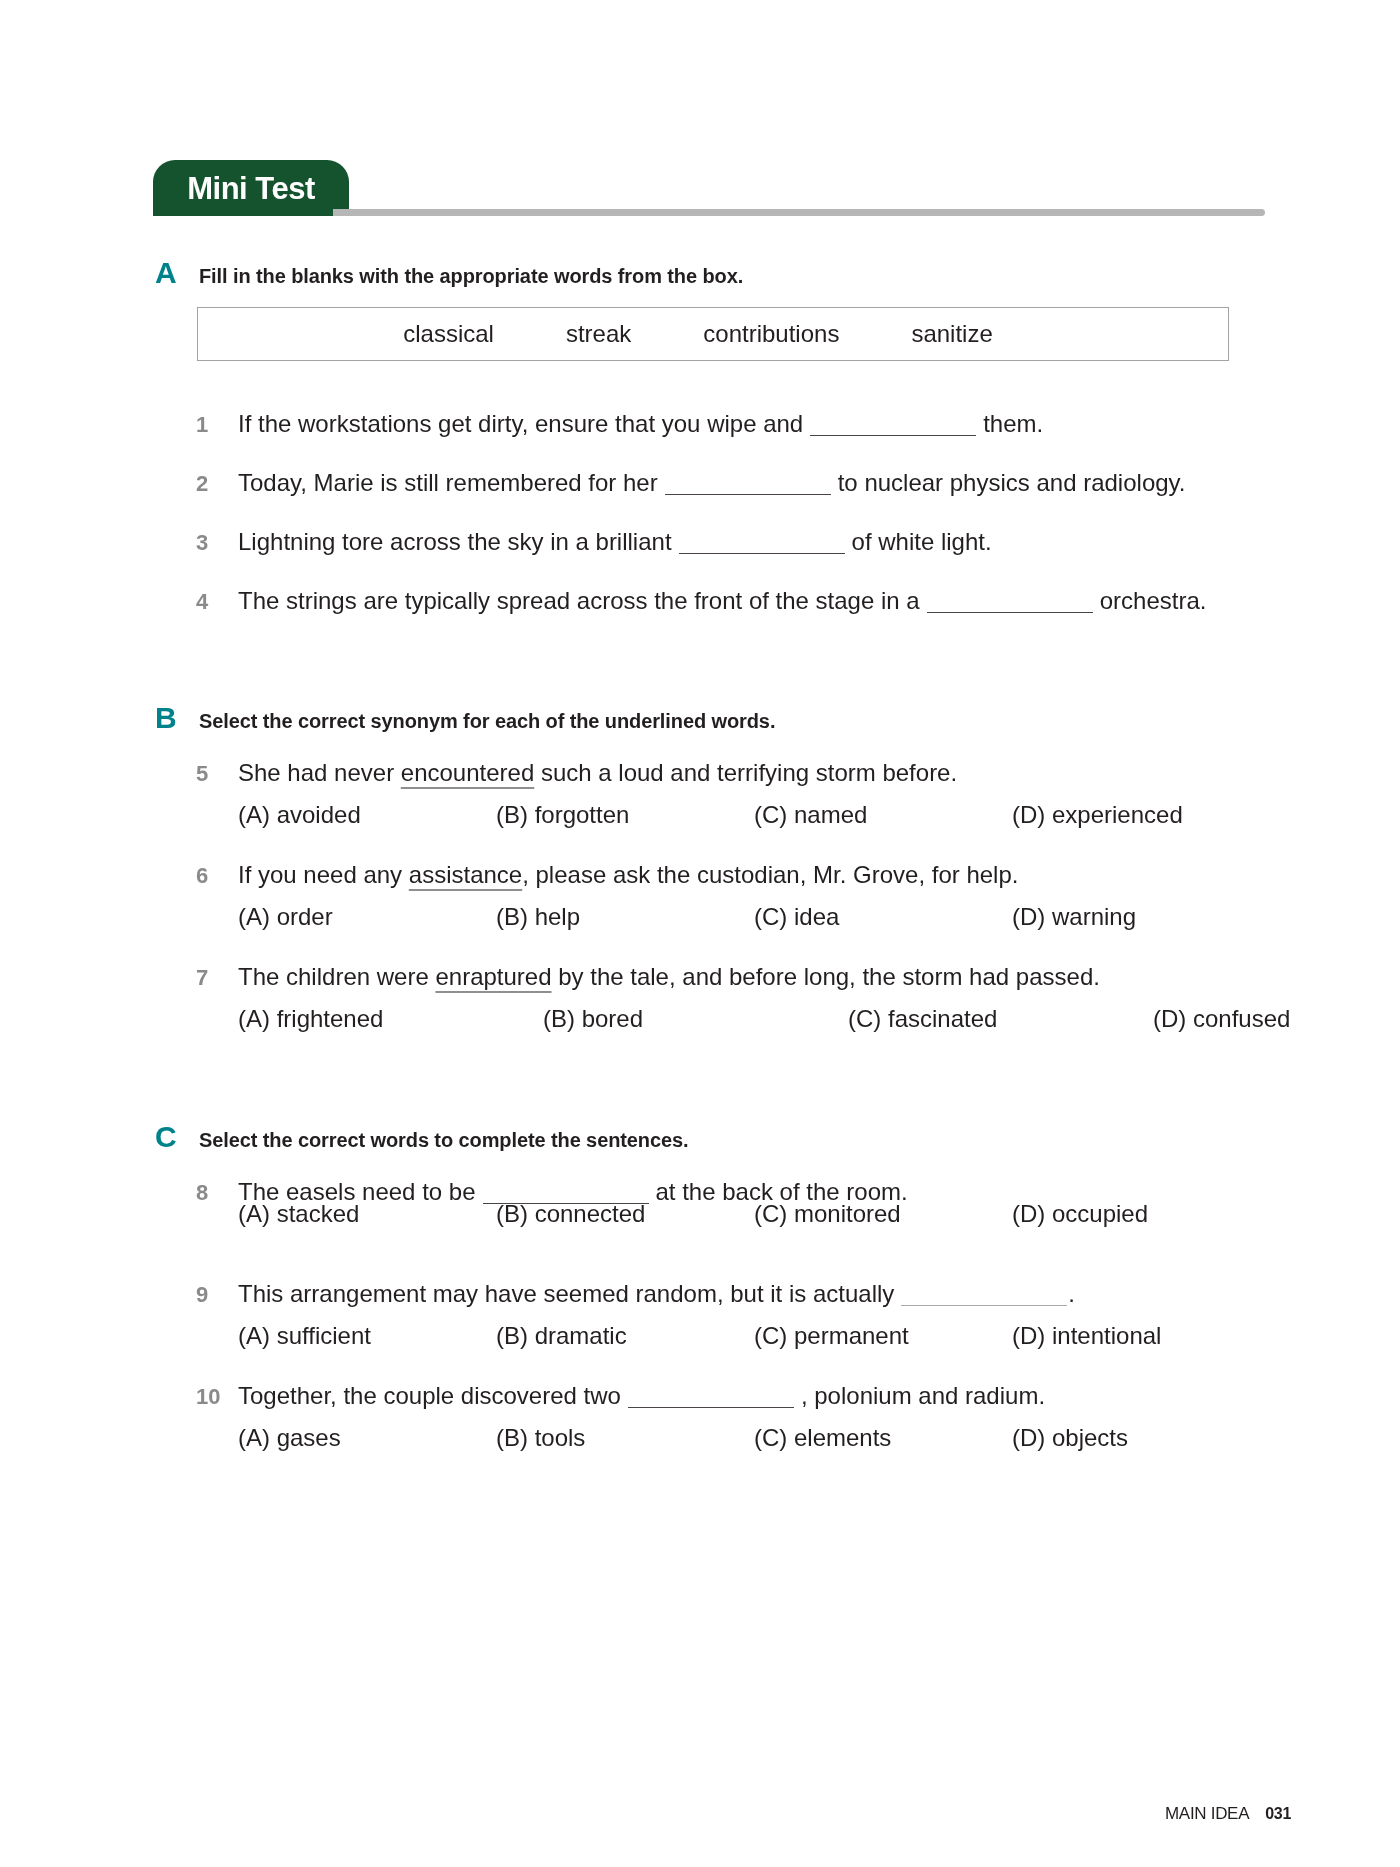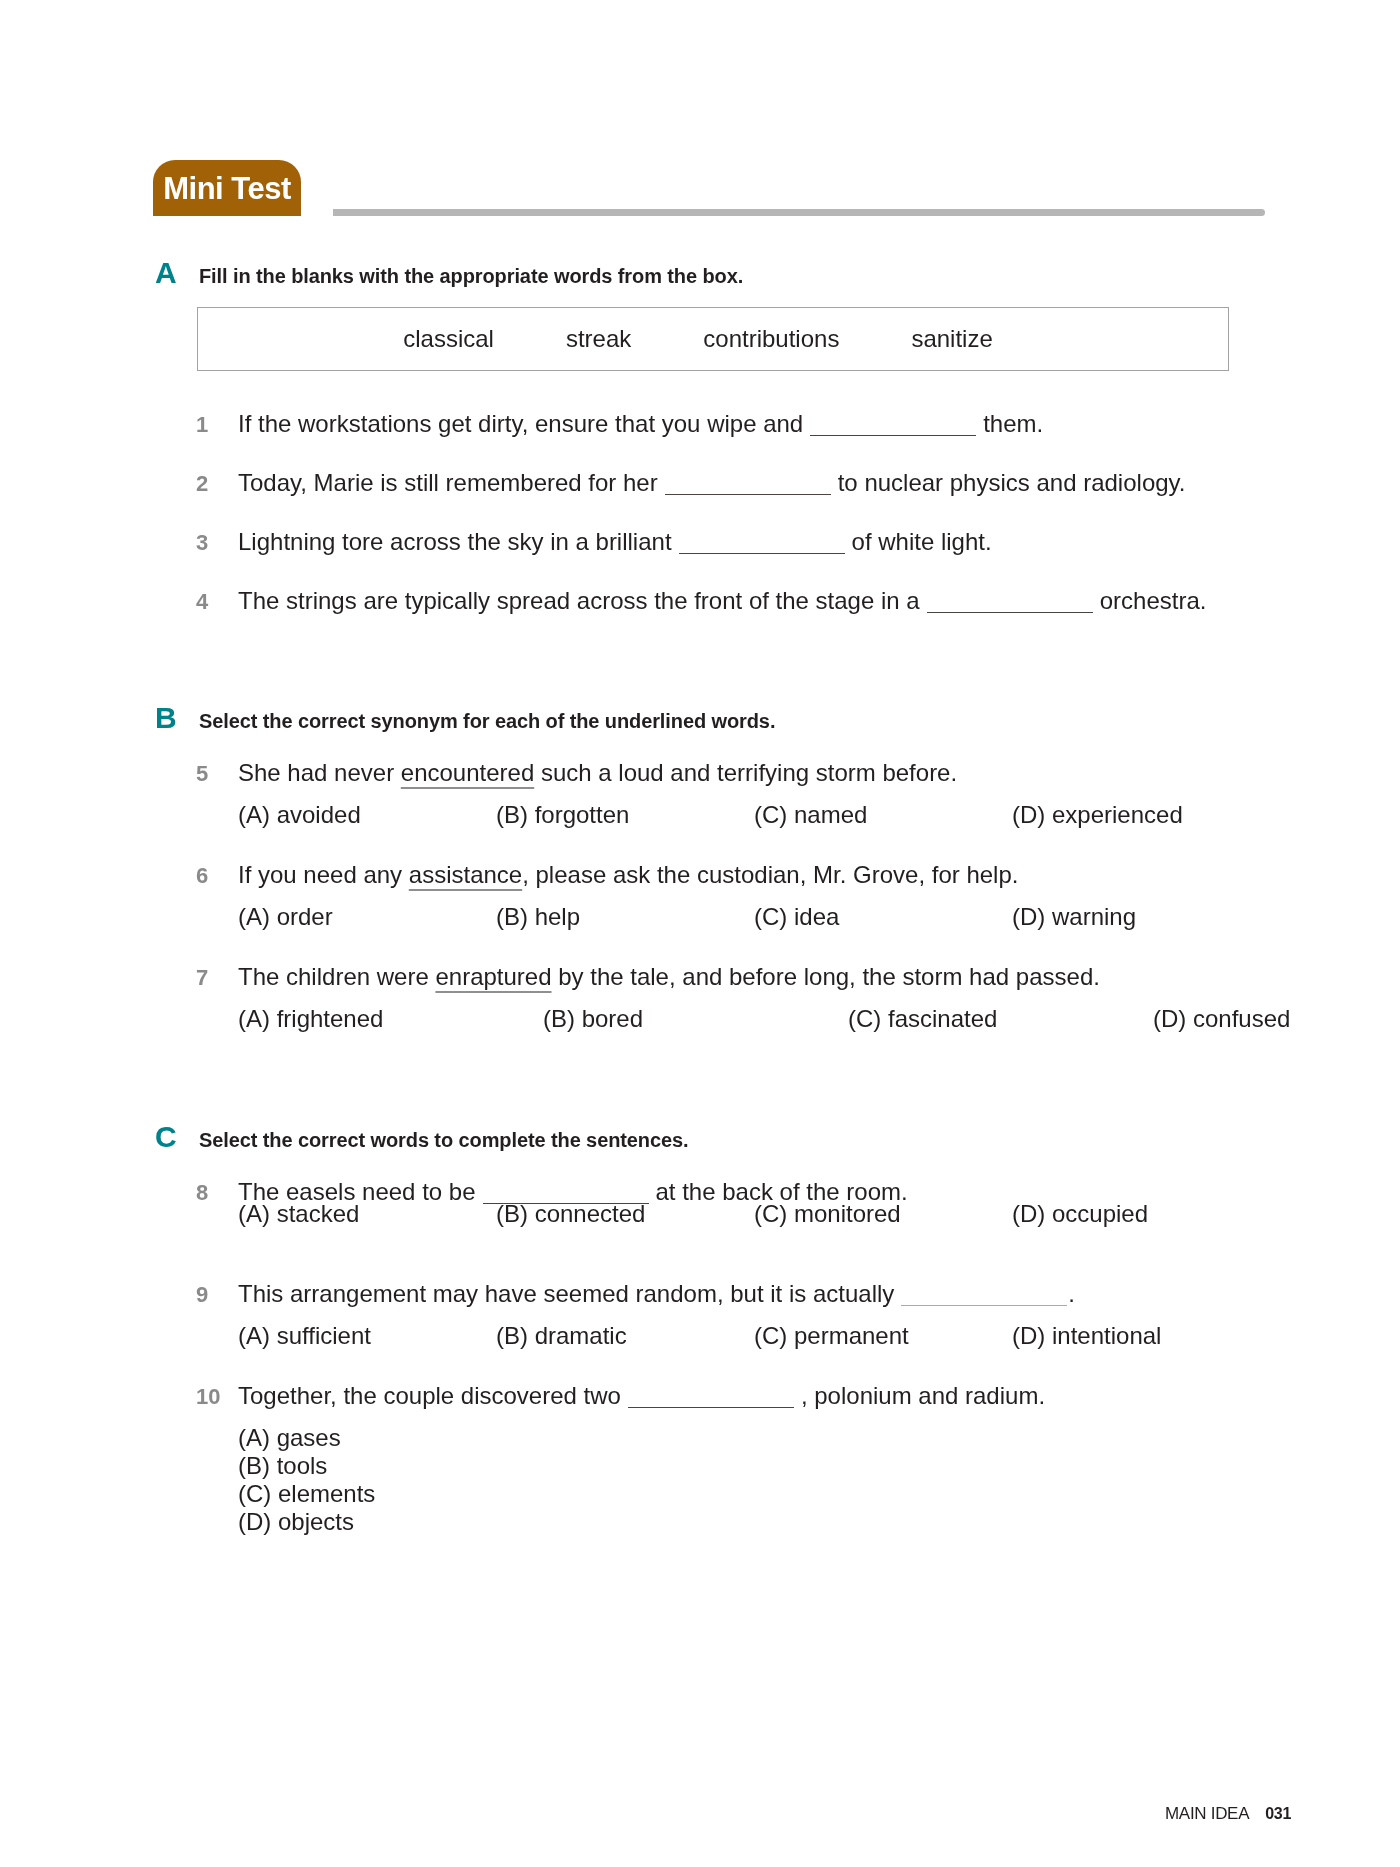--- a/index.html
+++ b/index.html
@@ -2,40 +2,40 @@
 <html><head>
 <meta charset="utf-8">
 <style>
   html, body { margin: 0; padding: 0; background: #ffffff; }
   body {
     width: 1400px; height: 1867px; position: relative; overflow: hidden;
     font-family: "Liberation Sans", sans-serif; color: #231f20;
   }
   .abs { position: absolute; }
   .tab {
-    left: 153px; top: 160px; width: 148px; height: 56px;
-    background: #a16207; border-radius: 22px 22px 0 0;
+    left: 153px; top: 160px; width: 196px; height: 56px;
+    background: #14532d; border-radius: 22px 22px 0 0;
     color: #ffffff; font-weight: bold; font-size: 31px; letter-spacing: -0.5px;
     display: flex; align-items: center; justify-content: center;
     box-sizing: border-box; padding-top: 2px;
   }
   .tab-bar {
     left: 333px; top: 209px; width: 932px; height: 7px;
     background: #b6b6b6; border-radius: 0 4px 4px 0;
   }
   .section-letter {
     color: #00828a; font-weight: bold; font-size: 30px; width: 30px;
   }
   .section-title {
     font-size: 20px; font-weight: normal; color: #231f20; letter-spacing: -0.1px;
   }
   .section-head { left: 155px; display: flex; align-items: baseline; gap: 14px; }
   .section-head .section-title { font-weight: 600; }
   .word-box {
-    left: 197px; top: 307px; width: 1032px; height: 64px;
+    left: 197px; top: 307px; width: 1032px; height: 54px;
     border: 1.5px solid #a3a3a3; box-sizing: border-box;
     display: flex; align-items: center; justify-content: center; gap: 72px;
     font-size: 24px; color: #231f20; padding-right: 30px;
   }
   .q {
     left: 196px; display: flex; align-items: baseline; font-size: 24px; white-space: nowrap;
   }
   .qnum {
     width: 42px; color: #8a8a8a; font-weight: bold; font-size: 22px;
   }
@@ -161,21 +161,21 @@
   <span class="opt">(C) permanent</span>
   <span class="opt">(D) intentional</span>
 </div>
 
 <div class="abs q" style="top:1382px;">
   <span class="qnum">10</span>
   <span>Together, the couple discovered two</span>
   <span class="blank"></span>
   <span>, polonium and radium.</span>
 </div>
-<div class="abs opts" style="top:1424px;flex-direction:column;">
+<div class="abs opts" style="top:1424px;">
   <span class="opt">(A) gases</span>
   <span class="opt">(B) tools</span>
   <span class="opt">(C) elements</span>
   <span class="opt">(D) objects</span>
 </div>
 
 <div class="abs footer">
   <span>MAIN IDEA</span>
   <span class="pg">031</span>
 </div>

